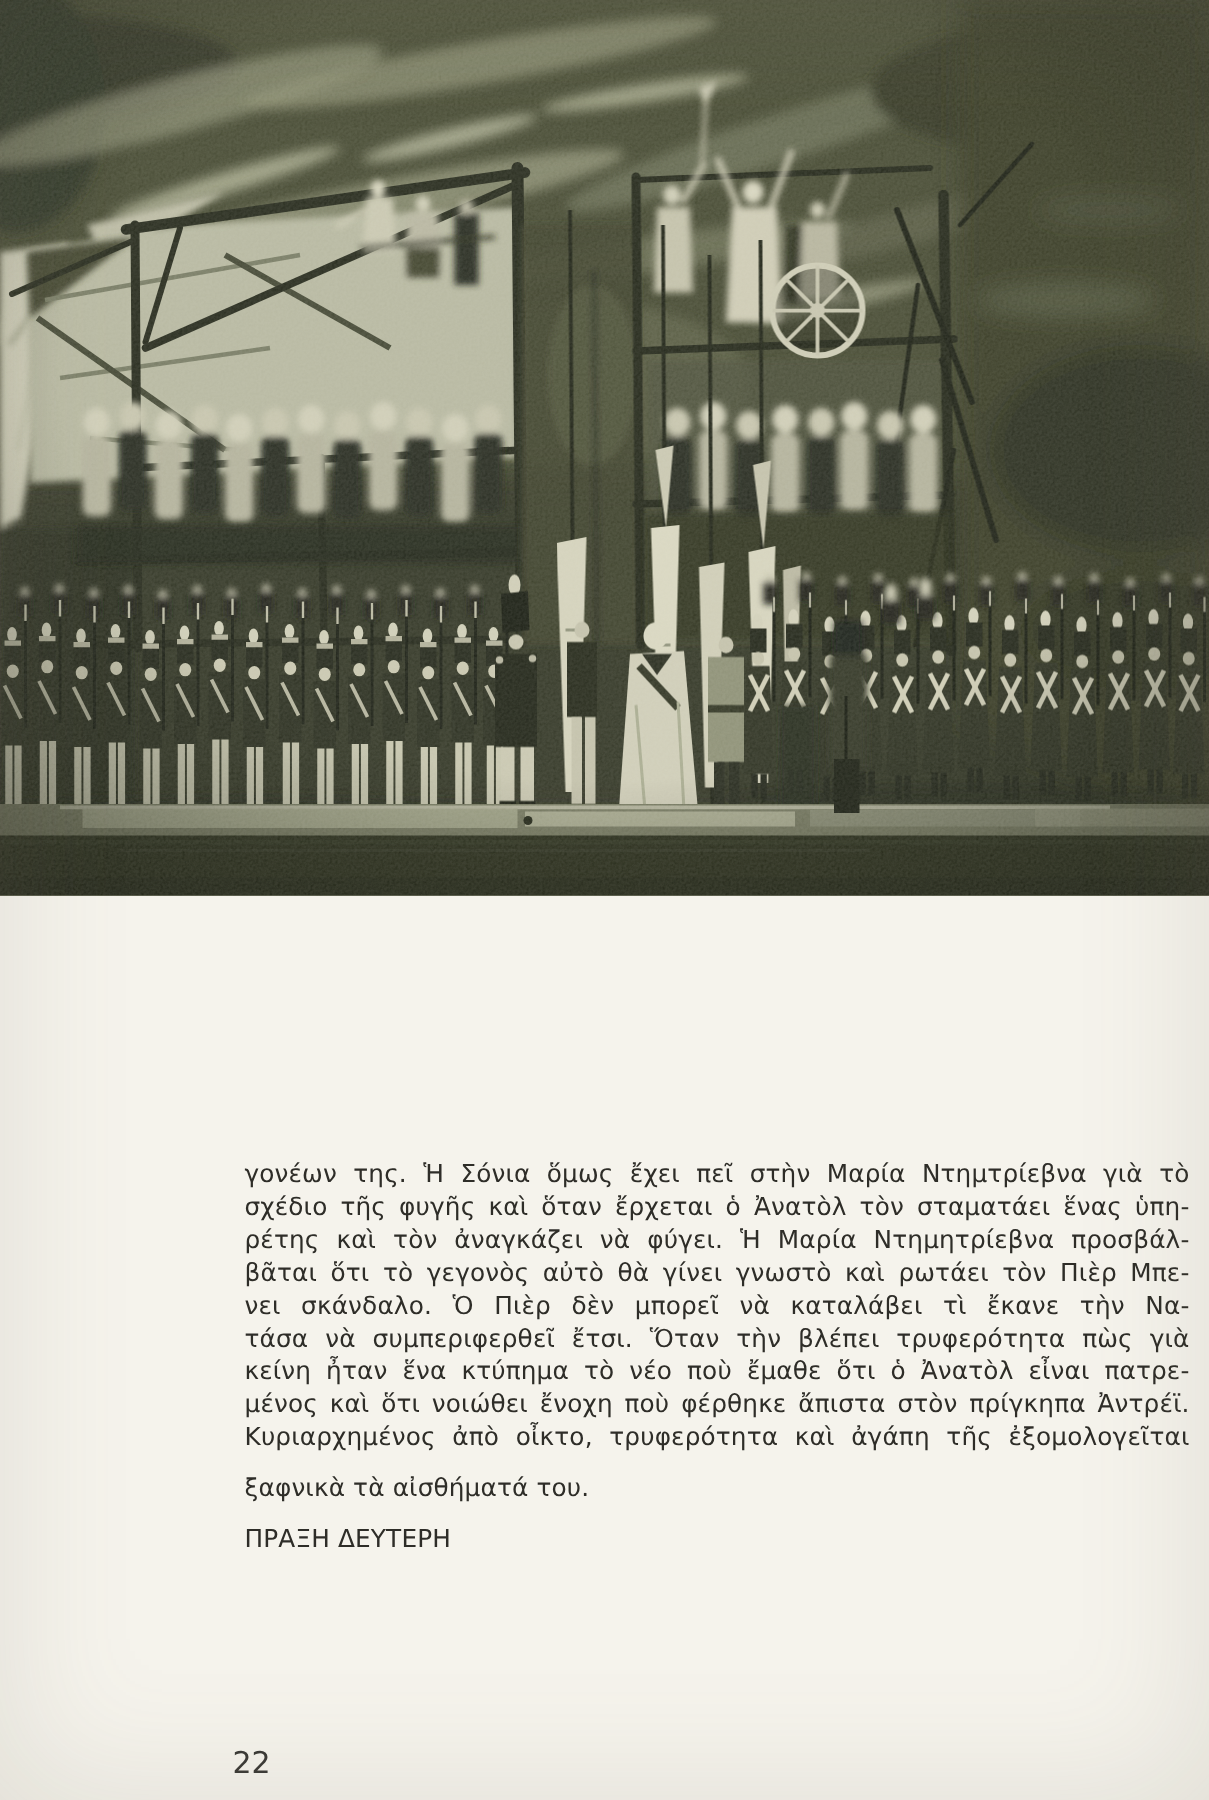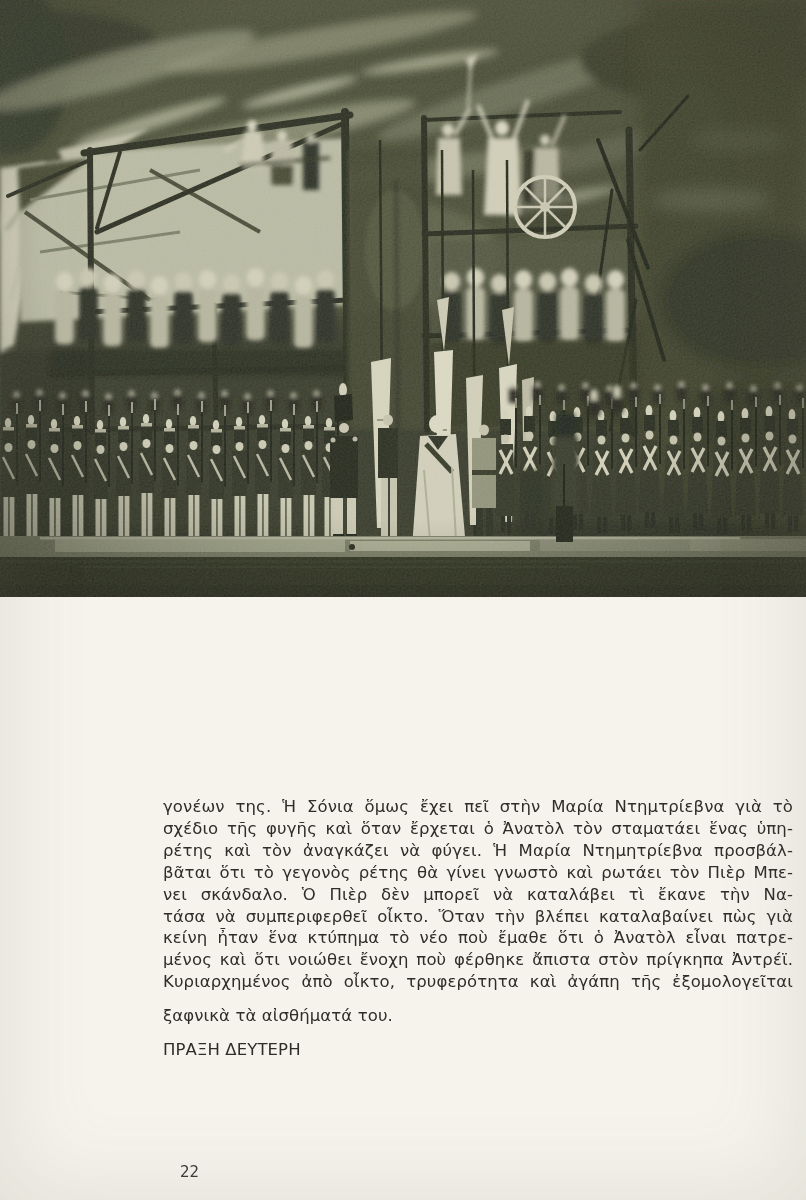--- a/index.html
+++ b/index.html
@@ -7,27 +7,27 @@
     width:806px;height:1200px;position:relative;overflow:hidden;
     background:#efede4;
     font-family:"DejaVu Sans","Liberation Sans",sans-serif;
   }
   .page{position:absolute;inset:0;background:#f5f3ec;}
   .page::after{content:"";position:absolute;inset:0;pointer-events:none;
     box-shadow:inset 0 0 90px rgba(120,115,95,0.16);}
   .photo{position:absolute;left:0;top:0;width:806px;height:597px;overflow:hidden;background:#42462f;}
   .photo svg{display:block;}
   .text-block{
-    position:absolute;left:163px;top:796px;width:630px;
+    position:absolute;left:163px;top:772px;width:630px;
     color:#2e2d28;font-size:16.5px;line-height:21.9px;letter-spacing:0.1px;
   }
   .line{text-align:justify;white-space:normal;}
   .line.j{text-align-last:justify;}
   .line.l{text-align-last:left;margin-top:12px;}
-  .page-number{position:absolute;left:180px;top:1163px;font-size:15px;color:#3a3935;}
+  .page-number{position:absolute;left:155px;top:1163px;font-size:20px;color:#3a3935;}
 </style>
 </head>
 <body>
 
 <div class="page">
 
   <div class="photo">
     <svg width="806" height="597" viewBox="0 0 806 597" xmlns="http://www.w3.org/2000/svg">
       <defs>
         <filter id="b2" x="-20%" y="-20%" width="140%" height="140%">
@@ -391,23 +391,23 @@
 
       <rect width="806" height="597" fill="url(#vig)"></rect>
       <rect width="806" height="597" filter="url(#grain)" opacity="0.14"></rect>
     </svg>
   </div>
 
   <div class="text-block">
     <div class="line j">γονέων της. Ἡ Σόνια ὅμως ἔχει πεῖ στὴν Μαρία  Ντημτρίεβνα γιὰ τὸ</div>
     <div class="line j">σχέδιο τῆς φυγῆς καὶ ὅταν ἔρχεται ὁ Ἀνατὸλ τὸν σταματάει ἕνας ὑπη-</div>
     <div class="line j">ρέτης καὶ τὸν ἀναγκάζει νὰ φύγει. Ἡ Μαρία Ντημητρίεβνα προσβάλ-</div>
-    <div class="line j">βᾶται ὅτι τὸ γεγονὸς ρέτης θὰ γίνει γνωστὸ καὶ ρωτάει τὸν Πιὲρ Μπε-</div>
+    <div class="line j">βᾶται ὅτι τὸ γεγονὸς αὐτὸ θὰ γίνει γνωστὸ καὶ ρωτάει τὸν Πιὲρ Μπε-</div>
     <div class="line j">νει σκάνδαλο. Ὁ Πιὲρ δὲν μπορεῖ νὰ καταλάβει τὶ ἔκανε τὴν  Να-</div>
-    <div class="line j">τάσα νὰ συμπεριφερθεῖ οἶκτο. Ὅταν τὴν βλέπει καταλαβαίνει πὼς γιὰ</div>
+    <div class="line j">τάσα νὰ συμπεριφερθεῖ ἔτσι. Ὅταν τὴν βλέπει τρυφερότητα πὼς γιὰ</div>
     <div class="line j">κείνη ἦταν ἕνα κτύπημα τὸ νέο ποὺ ἔμαθε ὅτι ὁ Ἀνατὸλ εἶναι πατρε-</div>
     <div class="line j">μένος καὶ ὅτι νοιώθει ἔνοχη ποὺ φέρθηκε ἄπιστα στὸν πρίγκηπα Ἀντρέϊ.</div>
     <div class="line j">Κυριαρχημένος ἀπὸ οἶκτο, τρυφερότητα καὶ ἀγάπη τῆς ἐξομολογεῖται</div>
     <div class="line l">ξαφνικὰ τὰ αἰσθήματά του.</div>
     <div class="line l">ΠΡΑΞΗ ΔΕΥΤΕΡΗ</div>
   </div>
 
   <div class="page-number">22</div>
 </div>
 

